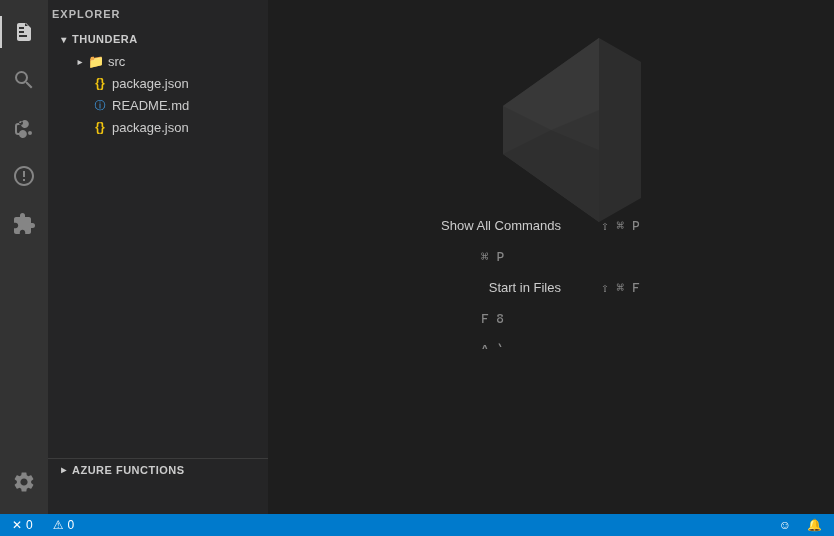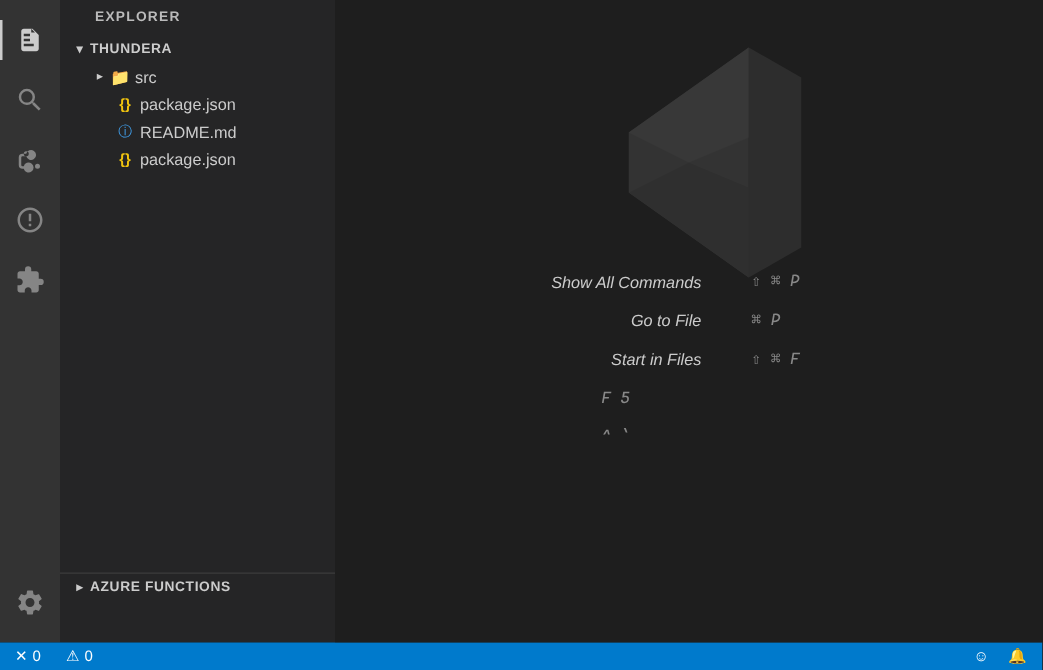--- a/index.html
+++ b/index.html
@@ -68,21 +68,21 @@
     .sidebar {
       width: 220px;
       background: #252526;
       display: flex;
       flex-direction: column;
       flex-shrink: 0;
       overflow: hidden;
     }
 
     .sidebar-header {
-      padding: 8px 28px;
+      padding: 8px 4px;
       font-size: 11px;
       font-weight: 700;
       color: #bbbbbb;
       text-transform: uppercase;
       letter-spacing: 1px;
       flex-shrink: 0;
     }
 
     .tree-container {
       flex: 1;
@@ -177,21 +177,20 @@
       flex-direction: column;
       gap: 0;
       margin-top: 60px;
     }
 
     .command-row {
       display: flex;
       align-items: center;
       padding: 8px 0;
       min-width: 220px;
-      font-style: italic;
     }
 
     .command-label {
       color: #cccccc;
       font-size: 13px;
       text-align: right;
       flex: 1;
     }
 
     .command-shortcut {
@@ -331,29 +330,28 @@
       <polygon points="26,62 74,96 74,60 50,50" fill="#aaaaaa"></polygon>
       <polygon points="74,4 95,16 95,84 74,96" fill="#999999"></polygon>
     </svg>
 
     <div class="commands-panel">
       <div class="command-row">
         <span class="command-label">Show All Commands</span>
         <span class="command-shortcut">⇧ ⌘ P</span>
       </div>
       <div class="command-row">
-        <span class="command-label">Go to File</span>
         <span class="command-shortcut">⌘ P</span>
       </div>
       <div class="command-row">
         <span class="command-label">Start in Files</span>
         <span class="command-shortcut">⇧ ⌘ F</span>
       </div>
       <div class="command-row">
-        <span class="command-shortcut">F 5</span>
+        <span class="command-shortcut">F 8</span>
       </div>
       <div class="command-row">
         <span class="command-shortcut">^ `</span>
       </div>
     </div>
   </div>
 </div>
 
 <div class="status-bar">
   <div class="status-left">

